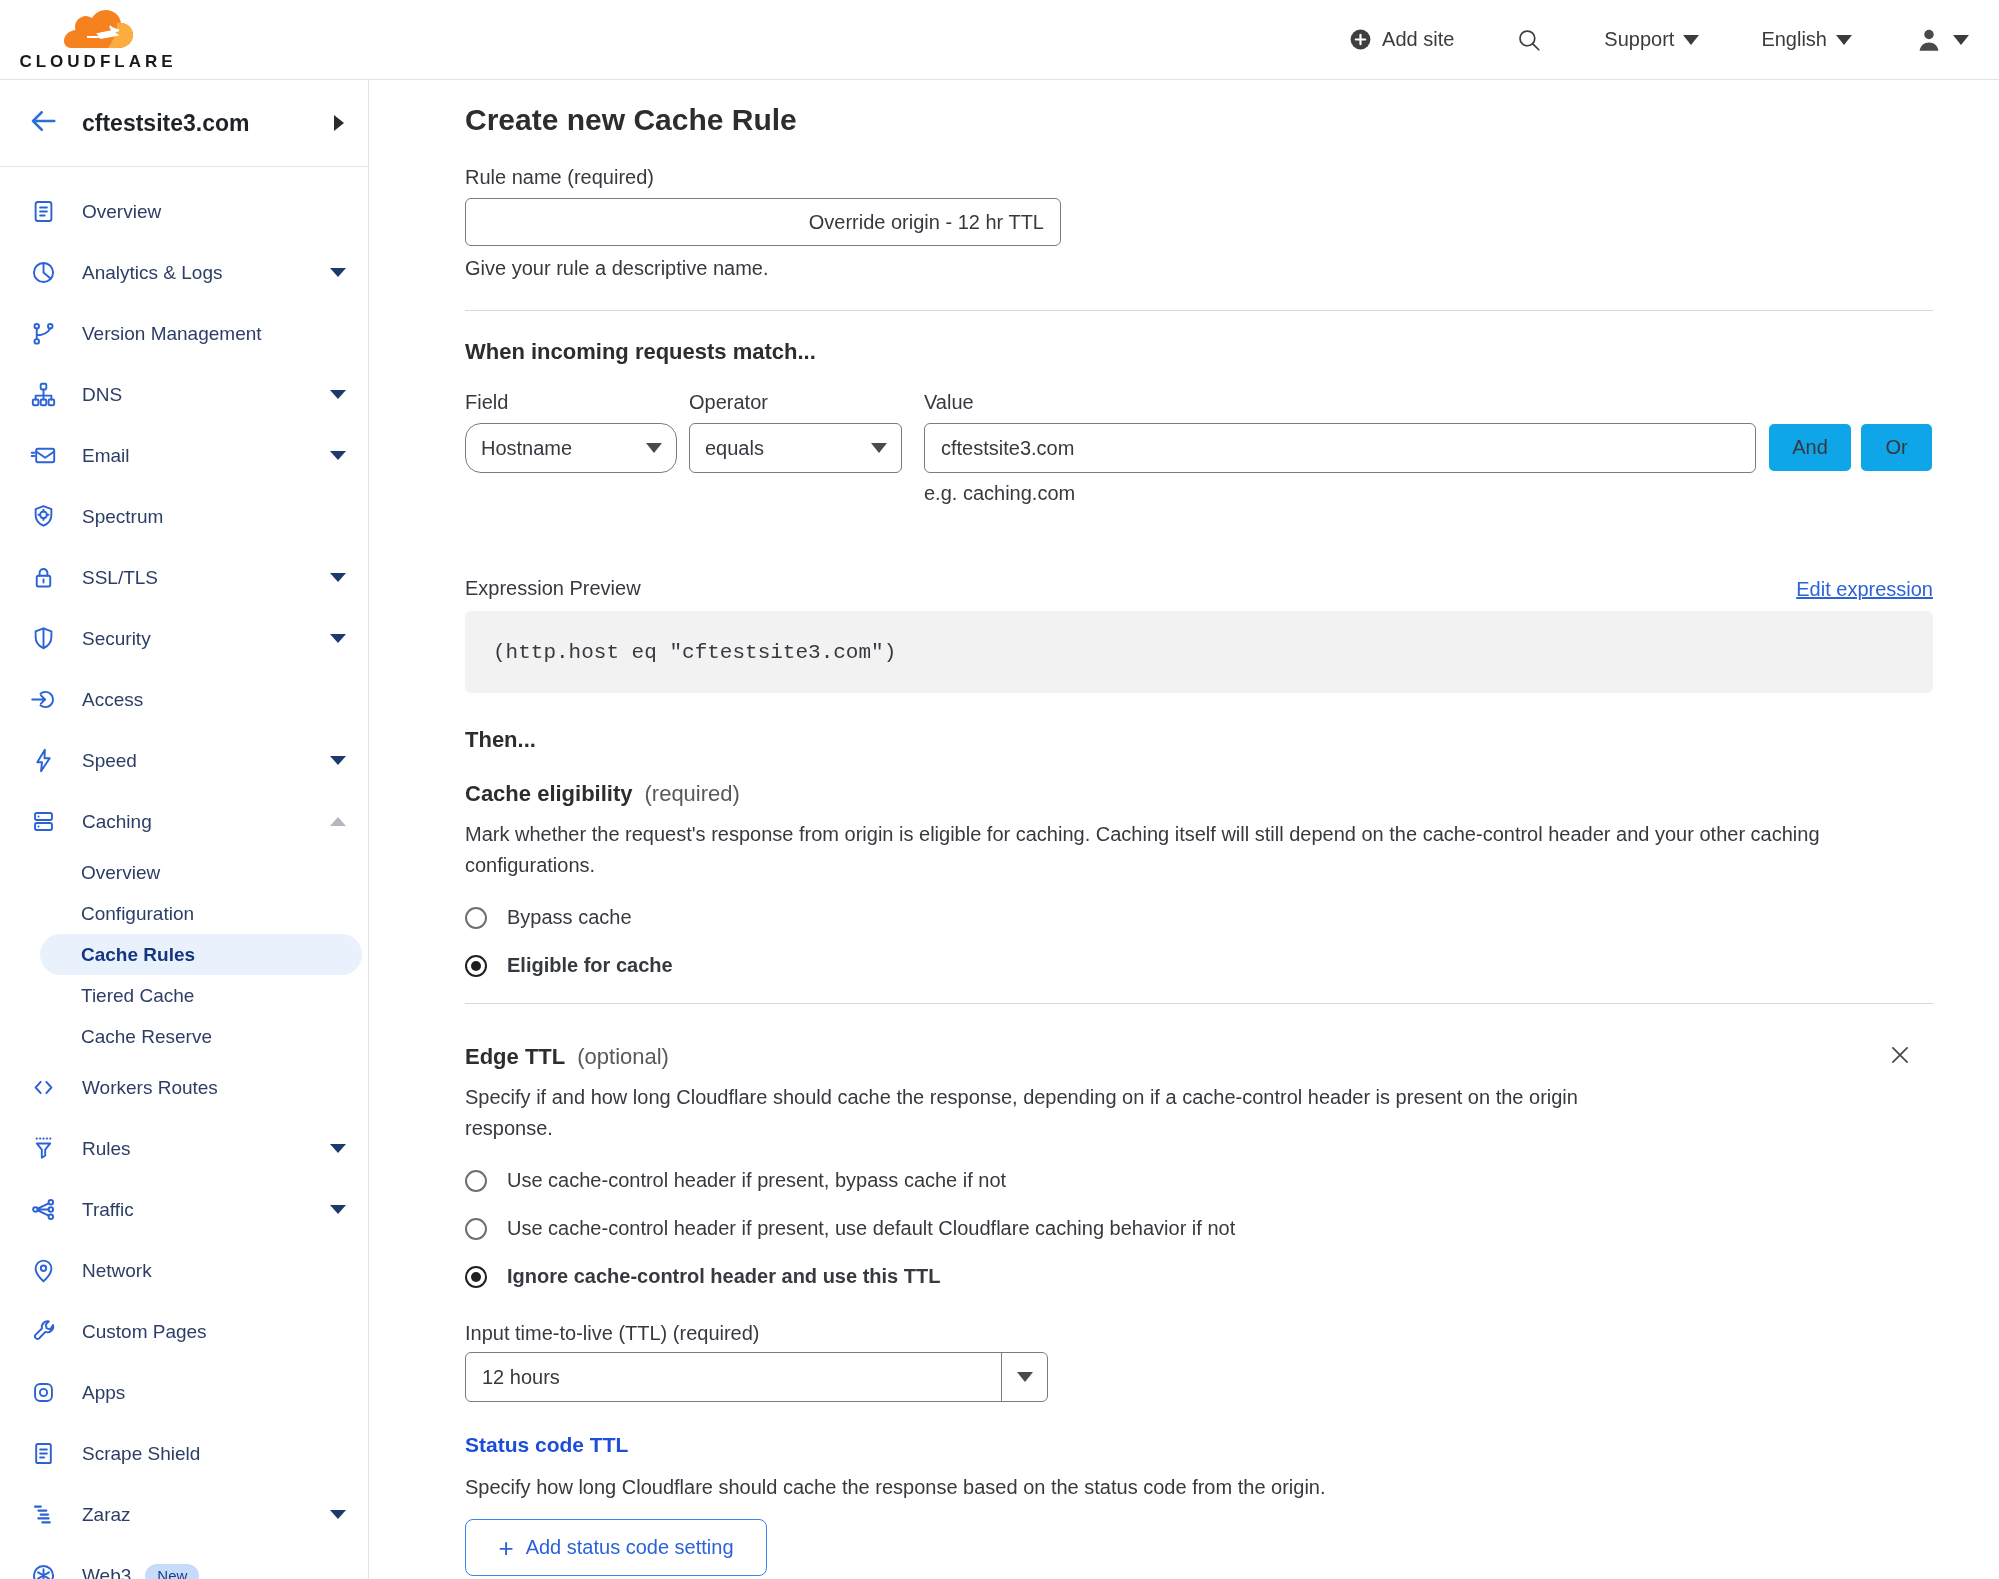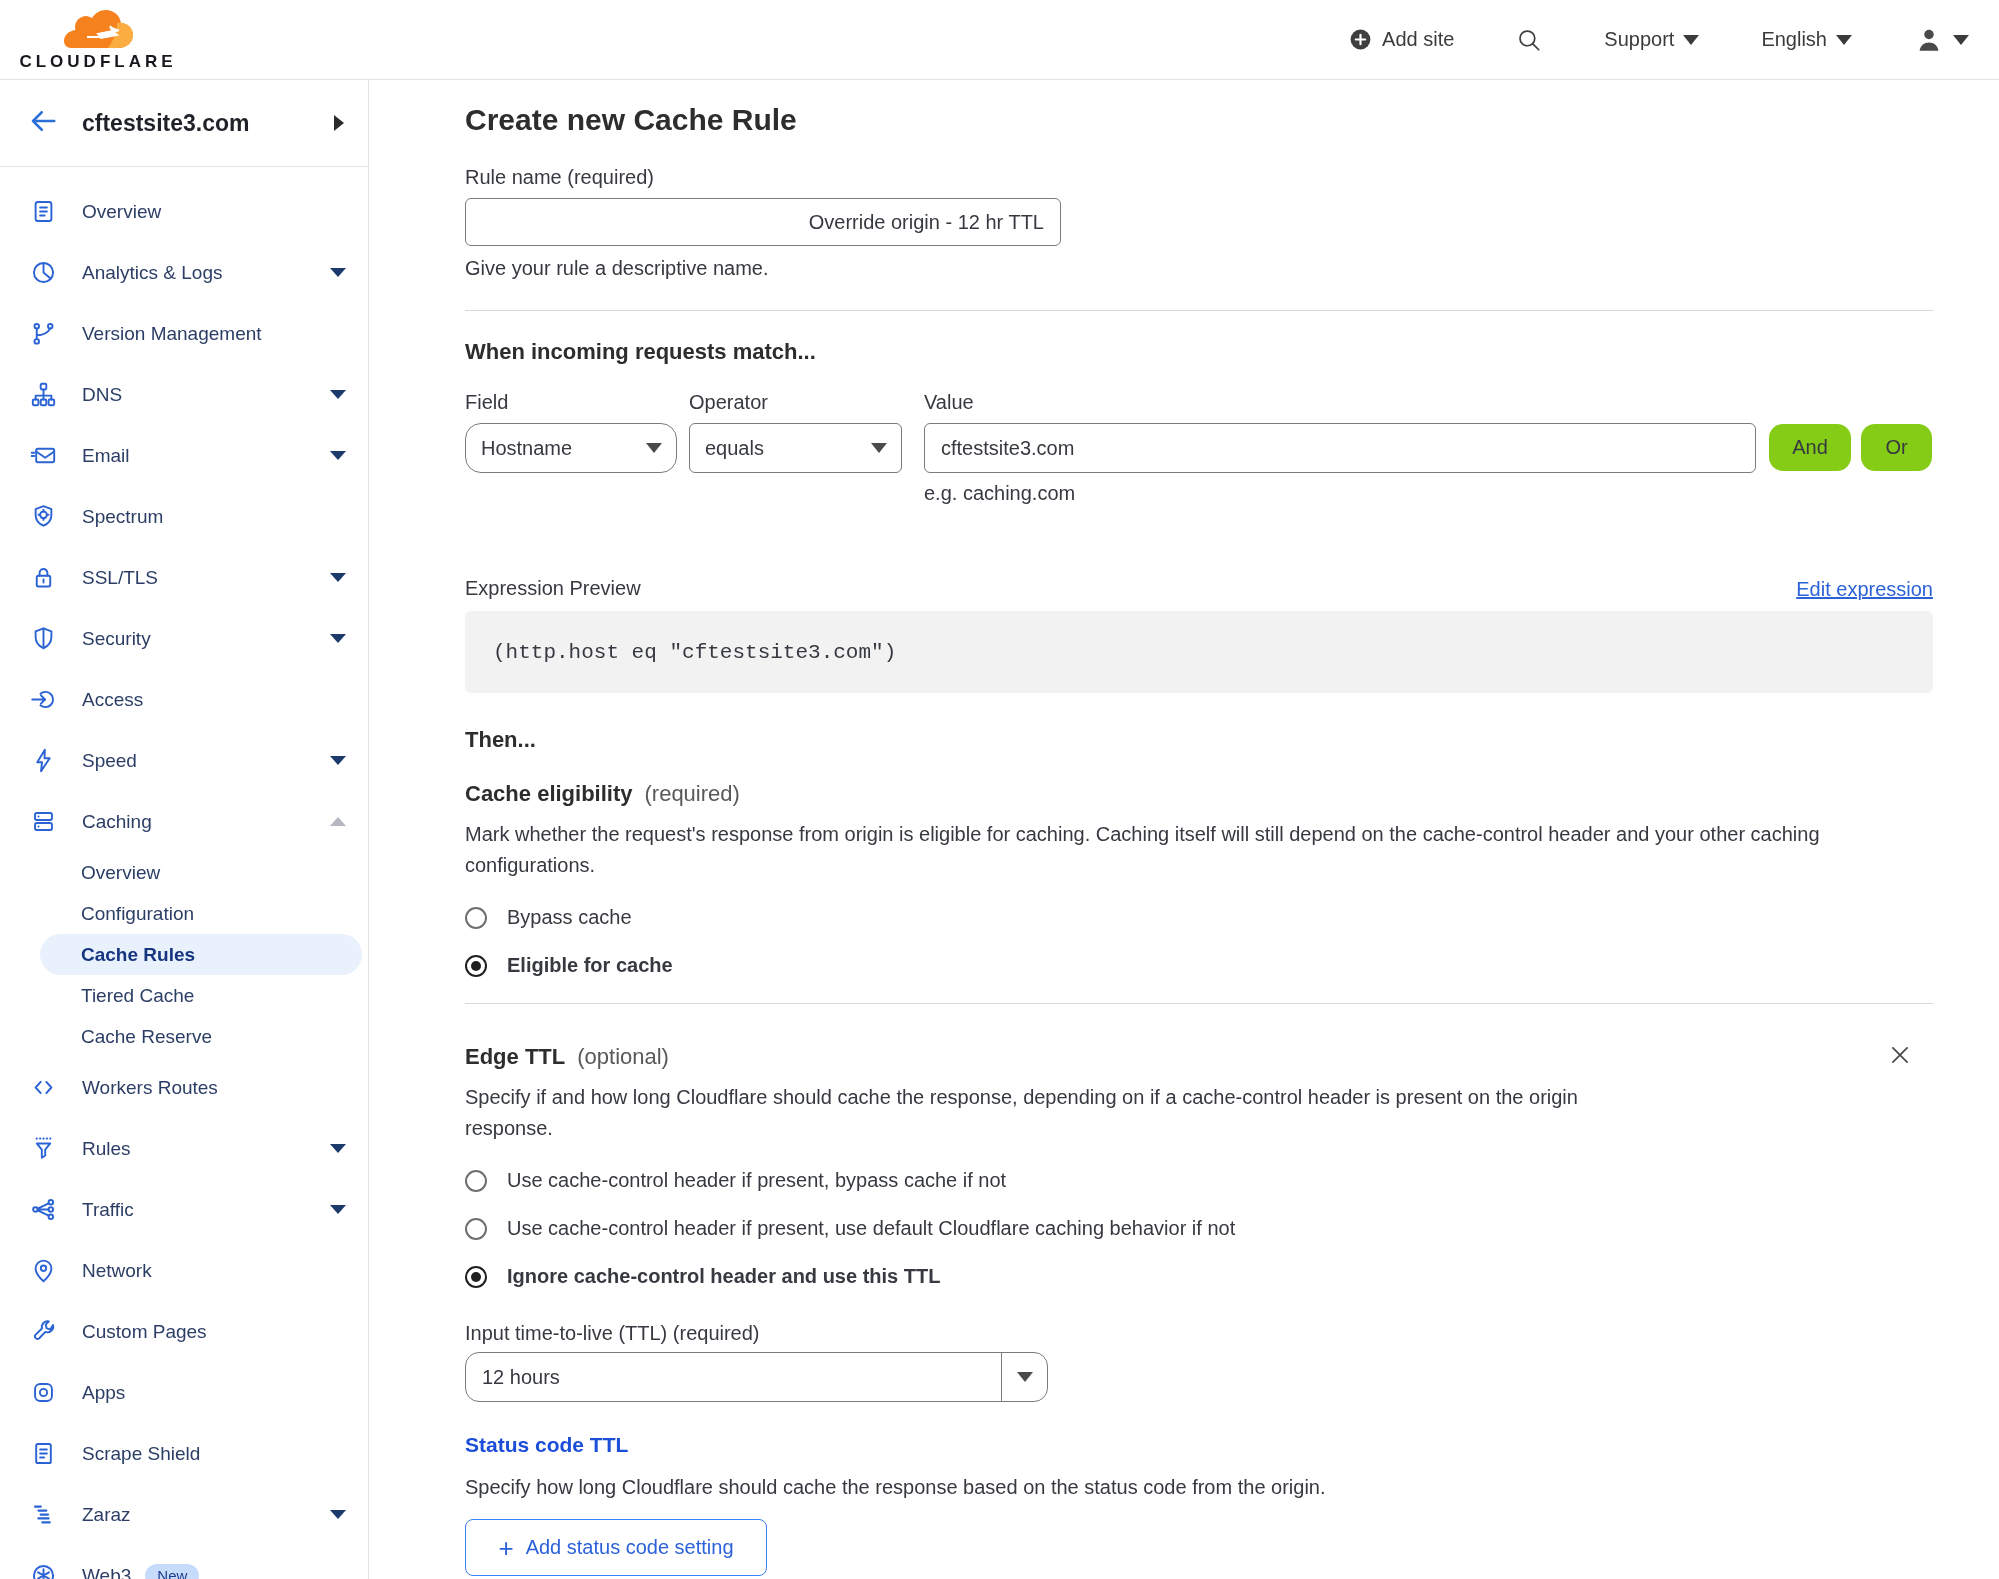--- a/index.html
+++ b/index.html
@@ -57,21 +57,21 @@
   .match-col .field-label { margin-bottom:8px; }
   .select { height:50px; border:1px solid #7b7b7b; border-radius:6px; background:#fff; display:flex;
     align-items:center; padding:0 14px 0 15px; font-size:20px; color:#36393f; cursor:pointer; }
   .select .tri { margin-left:auto; width:0; height:0; border-left:8px solid transparent;
     border-right:8px solid transparent; border-top:10px solid #4a4a4a; }
   .sel-field { width:212px;border-radius:16px; }
   .sel-op { width:213px; margin-left:0; }
   .col-gap { width:12px; flex:none; }
   .col-gap2 { width:22px; flex:none; }
   .value-input { width:832px; height:50px; }
-  .andor { height:47px; margin-top:35px; border:none; border-radius:14px; background:#84cc16; color:#36393f;
+  .andor { height:47px; margin-top:35px; border:none; border-radius:5px; background:#0ea5e9; color:#36393f;
     font-size:20px; font-family:inherit; cursor:pointer; }
   .btn-and { width:82px; margin-left:13px; }
   .btn-or { width:71px; margin-left:10px; }
   .expr-row { display:flex; align-items:flex-end; margin-top:70px; }
   .link { font-size:20px; color:#2c62d9; text-decoration:underline; cursor:pointer; margin-left:auto; }
   .expr-box { margin-top:10px; height:82px; background:#f2f2f3; border-radius:6px; display:flex; align-items:center;
     padding:0 28px; }
   .expr-code { font-family:"Liberation Mono", monospace; font-size:21px; color:#36393f; }
   .then-h { margin-top:32px; }
   .sub-section-h { margin-top:24px; display:flex; align-items:baseline; gap:12px; }
@@ -84,21 +84,21 @@
   .radio.checked { border-color:#1f1f1f; }
   .radio.checked::after { content:""; position:absolute; left:4px; top:4px; width:10px; height:10px;
     border-radius:50%; background:#1f1f1f; }
   .radio-label { margin-left:20px; font-size:20px; color:#36393f; }
   .radio-label.bold { font-weight:bold; }
   .edge-head { margin-top:38px; display:flex; align-items:flex-start;gap:20px; }
   .edge-head .sub-section-h { margin-top:0; }
   .close-x { margin-left:auto; margin-right:20px; width:26px; height:26px; cursor:pointer; flex:none; }
   .close-x svg { width:26px; height:26px; stroke:#4a4a4a; stroke-width:1.6; }
   .ttl-label { margin-top:32px; }
-  .ttl-select { margin-top:6px; width:583px; height:50px; border:1px solid #7b7b7b; border-radius:14px;
+  .ttl-select { margin-top:6px; width:583px; height:50px; border:1px solid #7b7b7b; border-radius:6px;
     display:flex; align-items:stretch; background:#fff; cursor:pointer; }
   .ttl-value { flex:1; display:flex; align-items:center; padding:0 16px; font-size:20px; color:#36393f; }
   .ttl-arrow { width:46px; border-left:1px solid #7b7b7b; display:flex; align-items:center; justify-content:center; }
   .ttl-arrow .tri { width:0; height:0; border-left:8px solid transparent; border-right:8px solid transparent;
     border-top:10px solid #4a4a4a; }
   .status-h { margin-top:30px; font-size:21px; font-weight:bold; color:#1d4ed8; line-height:26px; }
   .status-para { margin-top:14px; }
   .add-btn { margin-top:16px; display:flex; align-items:center; justify-content:center; gap:12px; width:302px; height:57px;
     background:#fff; border:1px solid #3b82f6; border-radius:8px; color:#2c62d9; font-size:20px;
     font-family:inherit; cursor:pointer; }

